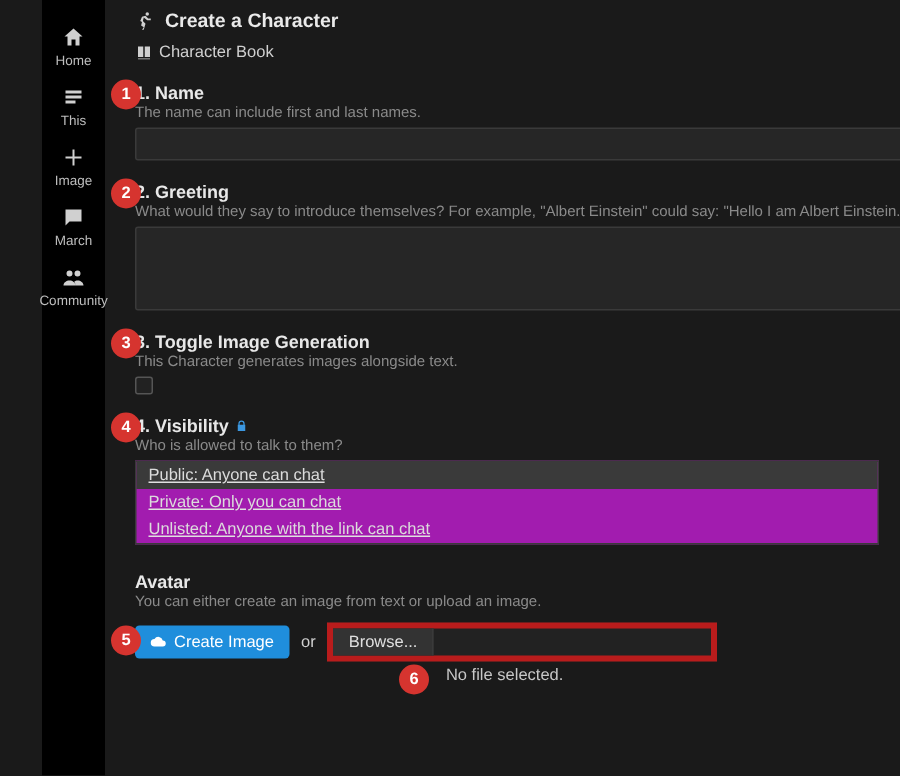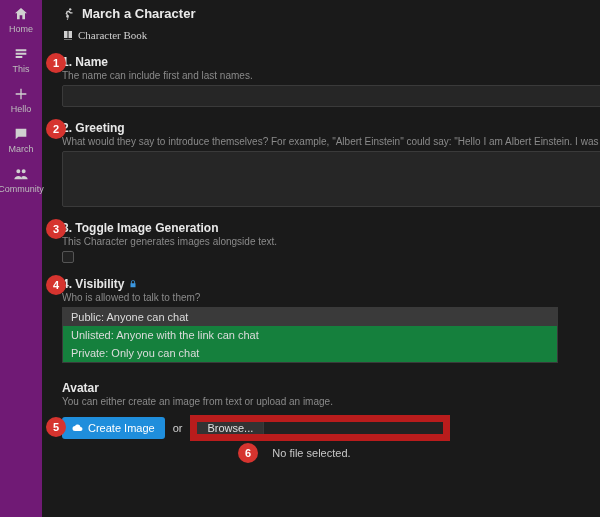--- a/index.html
+++ b/index.html
@@ -8,27 +8,28 @@
     color: #e0e0e0;
     font-family: -apple-system, BlinkMacSystemFont, "Segoe UI", Arial, sans-serif;
     font-size: 12px;
     width: 600px;
     height: 517px;
     overflow: hidden;
     display: flex;
   }
   .sidebar {
     width: 42px;
-    background: #701a75;
+    background: #000000;
     display: flex;
     flex-direction: column;
     align-items: center;
-    padding-top: 6px;
+    padding-top: 17px;
     gap: 12px;
     flex-shrink: 0;
+    margin-left: 28px;
   }
   .side-item {
     display: flex;
     flex-direction: column;
     align-items: center;
     gap: 2px;
     color: #bdbdbd;
     font-size: 9px;
     cursor: pointer;
   }
@@ -107,24 +108,25 @@
     color: #d0d0d0;
   }
   .checkbox {
     width: 12px; height: 12px;
     border: 1px solid #555;
     border-radius: 2px;
     background: #222;
   }
   .vis-list {
     margin-top: 4px;
-    background: #15803d;
+    background: #a21caf;
     border: 1px solid #3a3a3a;
     width: 496px;
     font-size: 11px;
+    text-decoration: underline;
   }
   .vis-opt {
     padding: 3px 8px;
     color: #dcdcdc;
   }
   .vis-opt.selected { background: #3a3a3a; }
   .avatar-row {
     display: flex;
     align-items: center;
     gap: 8px;
@@ -142,21 +144,21 @@
     align-items: center;
     gap: 4px;
     cursor: pointer;
   }
   .btn-primary svg { width: 12px; height: 12px; fill: #fff; }
   .or-text { font-size: 11px; color: #d0d0d0; }
   .file-picker {
     display: flex;
     align-items: stretch;
     height: 26px;
-    border: 7px solid #b91c1c;
+    border: 4px solid #b91c1c;
     background: #222;
     width: 260px;
   }
   .browse-btn {
     background: #333;
     color: #e0e0e0;
     border: none;
     border-right: 1px solid #3a3a3a;
     padding: 0 10px;
     font-size: 11px;
@@ -198,21 +200,21 @@
   <div class="side-item">
     <svg viewBox="0 0 24 24">
         <path d="M4 5h16v3H4zm0 5h16v3H4zm0 5h10v3H4z"></path>
       </svg>
     <span>This</span>
   </div>
   <div class="side-item">
     <svg viewBox="0 0 24 24">
         <path d="M11 4h2v7h7v2h-7v7h-2v-7H4v-2h7z"></path>
       </svg>
-    <span>Hello</span>
+    <span>Image</span>
   </div>
   <div class="side-item">
     <svg viewBox="0 0 24 24">
         <path d="M4 4h16v12H8l-4 4z"></path>
       </svg>
     <span>March</span>
   </div>
   <div class="side-item">
     <svg viewBox="0 0 24 24">
         <path d="M8 11a3 3 0 100-6 3 3 0 000 6zm8 0a3 3 0 100-6 3 3 0 000 6zM2 20c0-3 3-5 6-5s6 2 6 5H2zm12 0c0-1.5-.5-2.8-1.3-3.8 1-.7 2.3-1.2 3.3-1.2 3 0 6 2 6 5h-8z"></path>
@@ -221,28 +223,28 @@
   </div>
 </nav>
 
 <main class="main">
 
   <div class="page-title">
     <svg viewBox="0 0 24 24">
         <circle cx="14" cy="4" r="2"></circle>
         <path d="M10 22l2-7-3-3 1-4 4 3h4v-2h-3l-3-3-4 1-2 5 2 1-1 4 3 2-2 3z"></path>
       </svg>
-    <span>March a Character</span>
+    <span>Create a Character</span>
   </div>
 
   <div class="info-line">
     <svg viewBox="0 0 24 24">
         <path d="M4 4h7v14H4zM13 4h7v14h-7zM4 20h16v1H4z"></path>
       </svg>
-    <a style="color:#d0d0d0;text-decoration:none;font-family:Liberation Serif, serif;">Character Book</a>
+    <a style="color:#d0d0d0;text-decoration:none;">Character Book</a>
   </div>
 
   <div class="section">
     <div class="badge">1</div>
     <div class="sec-head">1. Name</div>
     <div class="sec-sub">The name can include first and last names.</div>
     <div class="field single"></div>
   </div>
 
   <div class="section">
@@ -265,22 +267,22 @@
     <div class="badge">4</div>
     <div class="sec-head">
       <span>4. Visibility</span>
       <svg viewBox="0 0 24 24">
           <path fill="#3b97e0" d="M7 10V8a5 5 0 0110 0v2h1v10H6V10h1zm2 0h6V8a3 3 0 00-6 0v2z"></path>
         </svg>
     </div>
     <div class="sec-sub">Who is allowed to talk to them?</div>
     <div class="vis-list">
       <div class="vis-opt selected">Public: Anyone can chat</div>
+      <div class="vis-opt">Private: Only you can chat</div>
       <div class="vis-opt">Unlisted: Anyone with the link can chat</div>
-      <div class="vis-opt">Private: Only you can chat</div>
     </div>
   </div>
 
   <div class="section" style="margin-top:18px;">
     <div class="sec-head">Avatar</div>
     <div class="sec-sub">You can either create an image from text or upload an image.</div>
     <div class="avatar-row">
       <div class="badge badge5">5</div>
       <button class="btn-primary">
         <svg viewBox="0 0 24 24">

